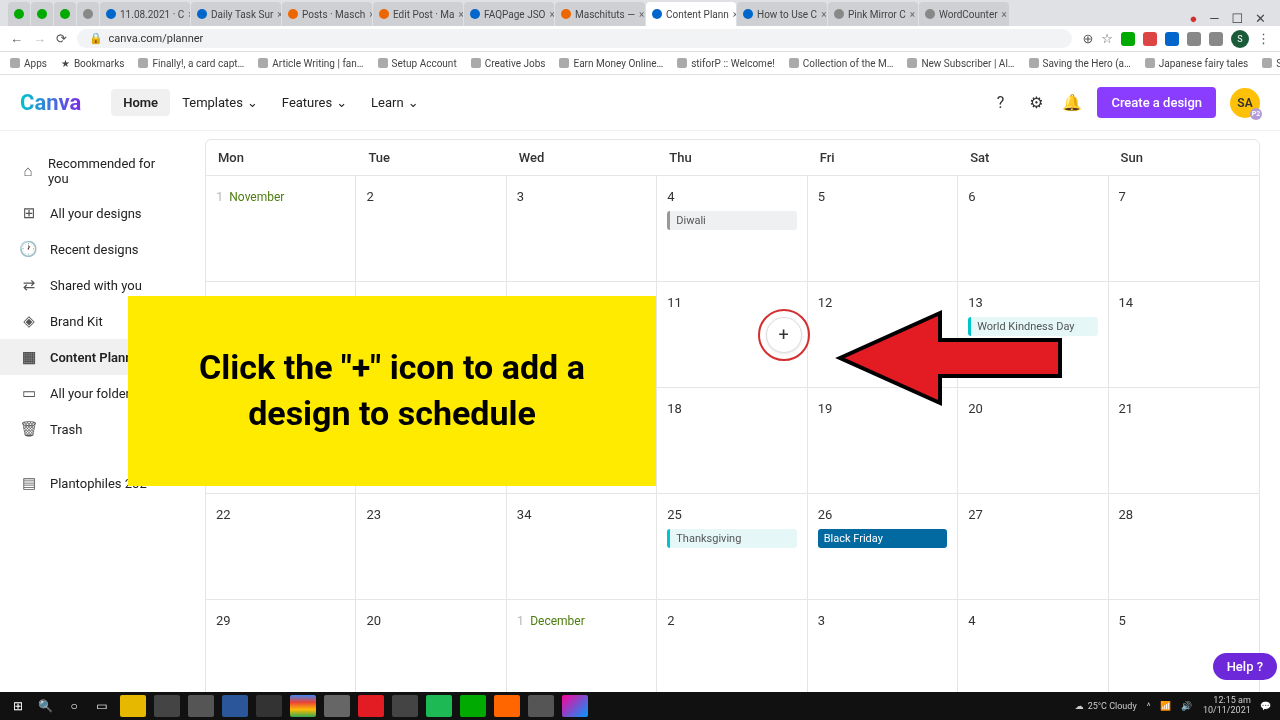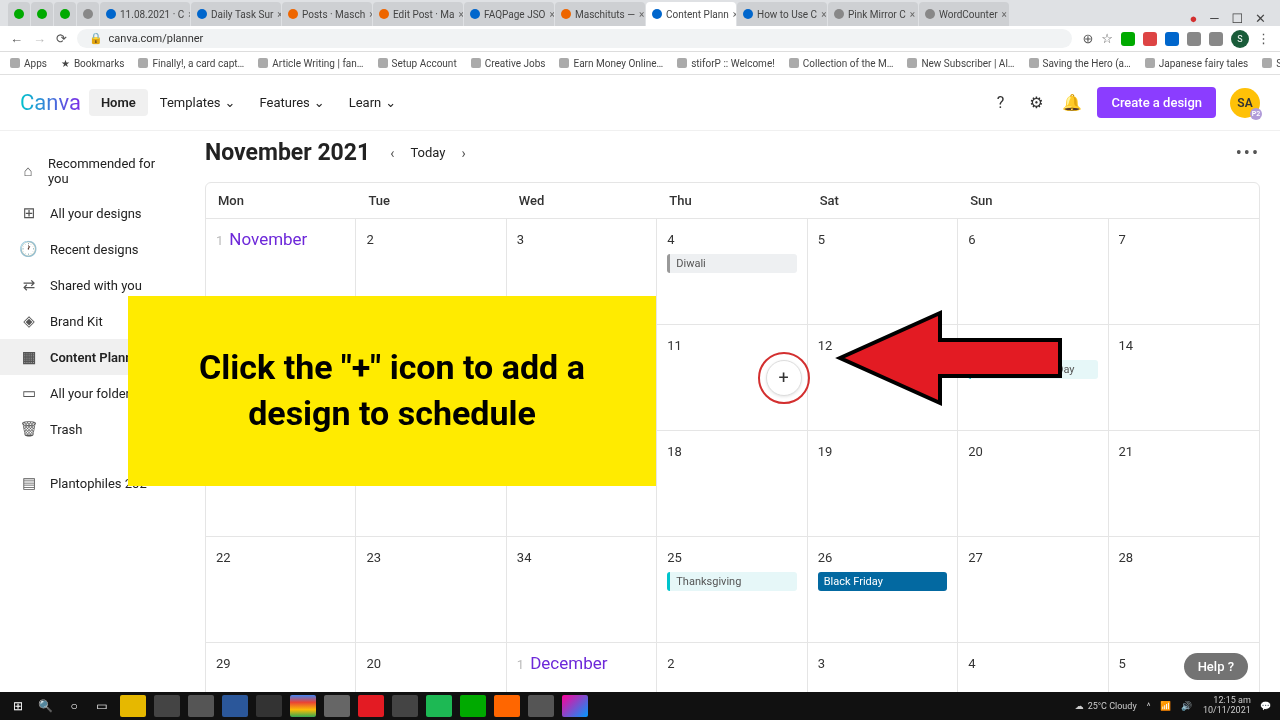--- a/index.html
+++ b/index.html
@@ -24,21 +24,21 @@
 .ext-icon.g { background: #0a0; }
 .ext-icon.r { background: #d44; }
 .ext-icon.b { background: #06c; }
 .avatar-small { width: 18px; height: 18px; border-radius: 50%; background: #1a5c3a; color: #fff; font-size: 9px; display: flex; align-items: center; justify-content: center; }
 .bookmark-bar { height: 24px; background: #fff; display: flex; align-items: center; padding: 0 10px; gap: 14px; font-size: 10px; color: #444; border-bottom: 1px solid #e0e0e0; }
 .bm { display: flex; align-items: center; gap: 4px; white-space: nowrap; }
 .bm-icon { width: 10px; height: 10px; background: #aaa; border-radius: 2px; }
 
 
 .canva-header { height: 56px; display: flex; align-items: center; padding: 0 20px; border-bottom: 1px solid #f0f0f0; }
-.canva-logo { font-weight: 400; font-size: 22px; background: linear-gradient(90deg,#00c4cc,#7d2ae8); -webkit-background-clip: text; color: transparent; margin-right: 8px; }
+.canva-logo { font-weight: 700; font-size: 22px; background: linear-gradient(90deg,#00c4cc,#7d2ae8); -webkit-background-clip: text; color: transparent; margin-right: 30px; }
 .nav-item { padding: 6px 12px; font-size: 13px; color: #222; display: flex; align-items: center; gap: 4px; border-radius: 4px; }
 .nav-item.active { background: #f0f0f0; font-weight: 600; }
 .header-right { margin-left: auto; display: flex; align-items: center; gap: 14px; }
 .icon-btn { width: 22px; height: 22px; display: flex; align-items: center; justify-content: center; color: #333; font-size: 16px; }
 .create-design-btn { background: #8b3dff; color: #fff; padding: 8px 14px; border-radius: 4px; font-size: 13px; font-weight: 500; }
 .user-avatar { width: 30px; height: 30px; border-radius: 50%; background: #ffc107; color: #333; display: flex; align-items: center; justify-content: center; font-size: 12px; font-weight: 600; position: relative; }
 .user-badge { position: absolute; bottom: -2px; right: -2px; width: 12px; height: 12px; border-radius: 50%; background: #b19cd9; font-size: 7px; display: flex; align-items: center; justify-content: center; color: #fff; }
 
 
 .main-layout { display: flex; height: calc(100% - 121px); }
@@ -58,33 +58,33 @@
 .cal-more { margin-left: auto; font-size: 18px; color: #555; letter-spacing: 2px; }
 
 .cal-grid { border: 1px solid #e5e5e5; border-radius: 6px; overflow: hidden; }
 .cal-days-row { display: grid; grid-template-columns: repeat(7, 1fr); }
 .cal-day-header { padding: 10px 12px; font-size: 13px; color: #333; font-weight: 500; }
 .cal-week { display: grid; grid-template-columns: repeat(7, 1fr); border-top: 1px solid #e5e5e5; }
 .cal-cell { min-height: 105px; border-right: 1px solid #e5e5e5; padding: 10px 10px; position: relative; }
 .cal-cell:last-child { border-right: none; }
 .cal-date { font-size: 13px; color: #333; }
 .cal-date.muted { color: #bbb; }
-.cal-month-lbl { color: #6d28d9; font-size: 17px; margin-left: 6px; }
+.cal-month-lbl { color: #4d7c0f; font-size: 12px; margin-left: 6px; }
 .event { margin-top: 6px; padding: 3px 6px; font-size: 11px; border-radius: 3px; background: #eef0f2; border-left: 3px solid #999; color: #555; }
 .event.teal { background: #e6f7f8; border-left-color: #00c4cc; }
 .event.teal-solid { background: #0369a1; color: #fff; border: none; }
 
 .plus-btn { position: absolute; left: -42px; top: 50%; transform: translateY(-50%); width: 36px; height: 36px; border: 1px solid #ddd; border-radius: 50%; background: #fff; display: flex; align-items: center; justify-content: center; font-size: 18px; color: #333; box-shadow: 0 1px 3px rgba(0,0,0,.1); }
 .red-circle { position: absolute; left: -50px; top: 50%; transform: translateY(-50%); width: 52px; height: 52px; border: 2px solid #d32f2f; border-radius: 50%; pointer-events: none; }
 
 
 .annotation-box { position: absolute; left: 128px; top: 296px; width: 528px; height: 190px; background: #ffeb00; display: flex; align-items: center; justify-content: center; padding: 20px 30px; text-align: center; font-size: 34px; font-weight: 700; color: #000; line-height: 1.35; z-index: 50; }
 .red-arrow { position: absolute; left: 830px; top: 298px; z-index: 60; pointer-events: none; }
 
-.help-btn { position: absolute; right: 32px; bottom: 40px; background: #737373; color: #fff; padding: 6px 14px; border-radius: 14px; font-size: 13px; font-weight: 500; }
+.help-btn { position: absolute; right: 3px; bottom: 40px; background: #6d28d9; color: #fff; padding: 6px 14px; border-radius: 14px; font-size: 13px; font-weight: 500; }
 
 
 .taskbar { position: absolute; bottom: 0; left: 0; right: 0; height: 28px; background: #111; display: flex; align-items: center; padding: 0 8px; gap: 8px; }
 .tb-icon { width: 20px; height: 20px; display: flex; align-items: center; justify-content: center; color: #fff; font-size: 12px; }
 .tb-app { width: 26px; height: 22px; background: #333; border-radius: 2px; }
 .tb-right { margin-left: auto; display: flex; align-items: center; gap: 10px; color: #ccc; font-size: 9px; }
 .weather { display: flex; align-items: center; gap: 4px; }
 .tb-time { text-align: right; line-height: 1.1; }
 </style>
 </head>
@@ -299,35 +299,27 @@
         <span class="sidebar-icon">🗑</span>
         <span>Trash</span>
       </div>
       <div class="sidebar-sep"></div>
       <div class="sidebar-item">
         <span class="sidebar-icon">▤</span>
         <span>Plantophiles 202</span>
       </div>
     </div>
   <div class="content">
-    <div class="cal-header">
-      <div class="cal-title">November 2021</div>
-      <div class="cal-nav">
-        <span class="chevron">‹</span>
-        <span class="today-btn">Today</span>
-        <span class="chevron">›</span>
-      </div>
-      <div class="cal-more">•••</div>
-    </div>
     <div class="cal-grid">
       <div class="cal-days-row" id="days-row">
           <div class="cal-day-header">Mon</div>
           <div class="cal-day-header">Tue</div>
           <div class="cal-day-header">Wed</div>
           <div class="cal-day-header">Thu</div>
+          <div class="cal-day-header">Fri</div>
           <div class="cal-day-header">Sat</div>
           <div class="cal-day-header">Sun</div>
         </div>
       <div id="weeks">
           <div class="cal-week">
             <div class="cal-cell"><span class="cal-date muted">1</span><span class="cal-month-lbl">November</span></div>
             <div class="cal-cell"><span class="cal-date">2</span></div>
             <div class="cal-cell"><span class="cal-date">3</span></div>
             <div class="cal-cell"><span class="cal-date">4</span><div class="event">Diwali</div></div>
             <div class="cal-cell"><span class="cal-date">5</span></div>

